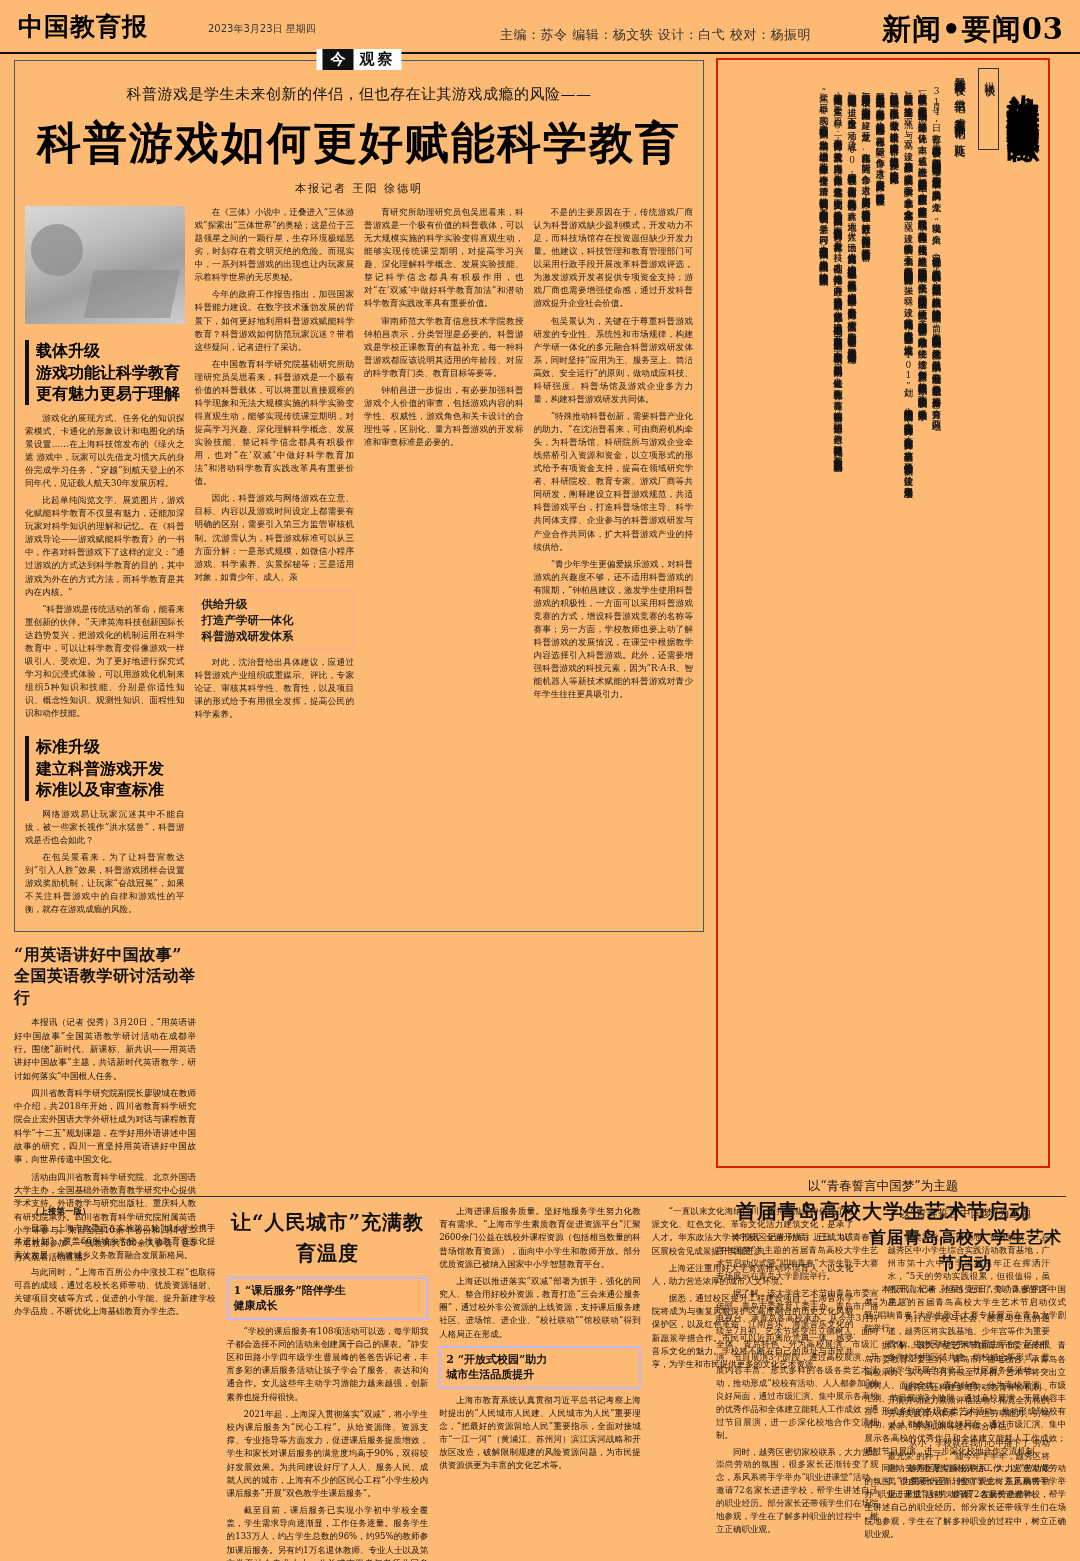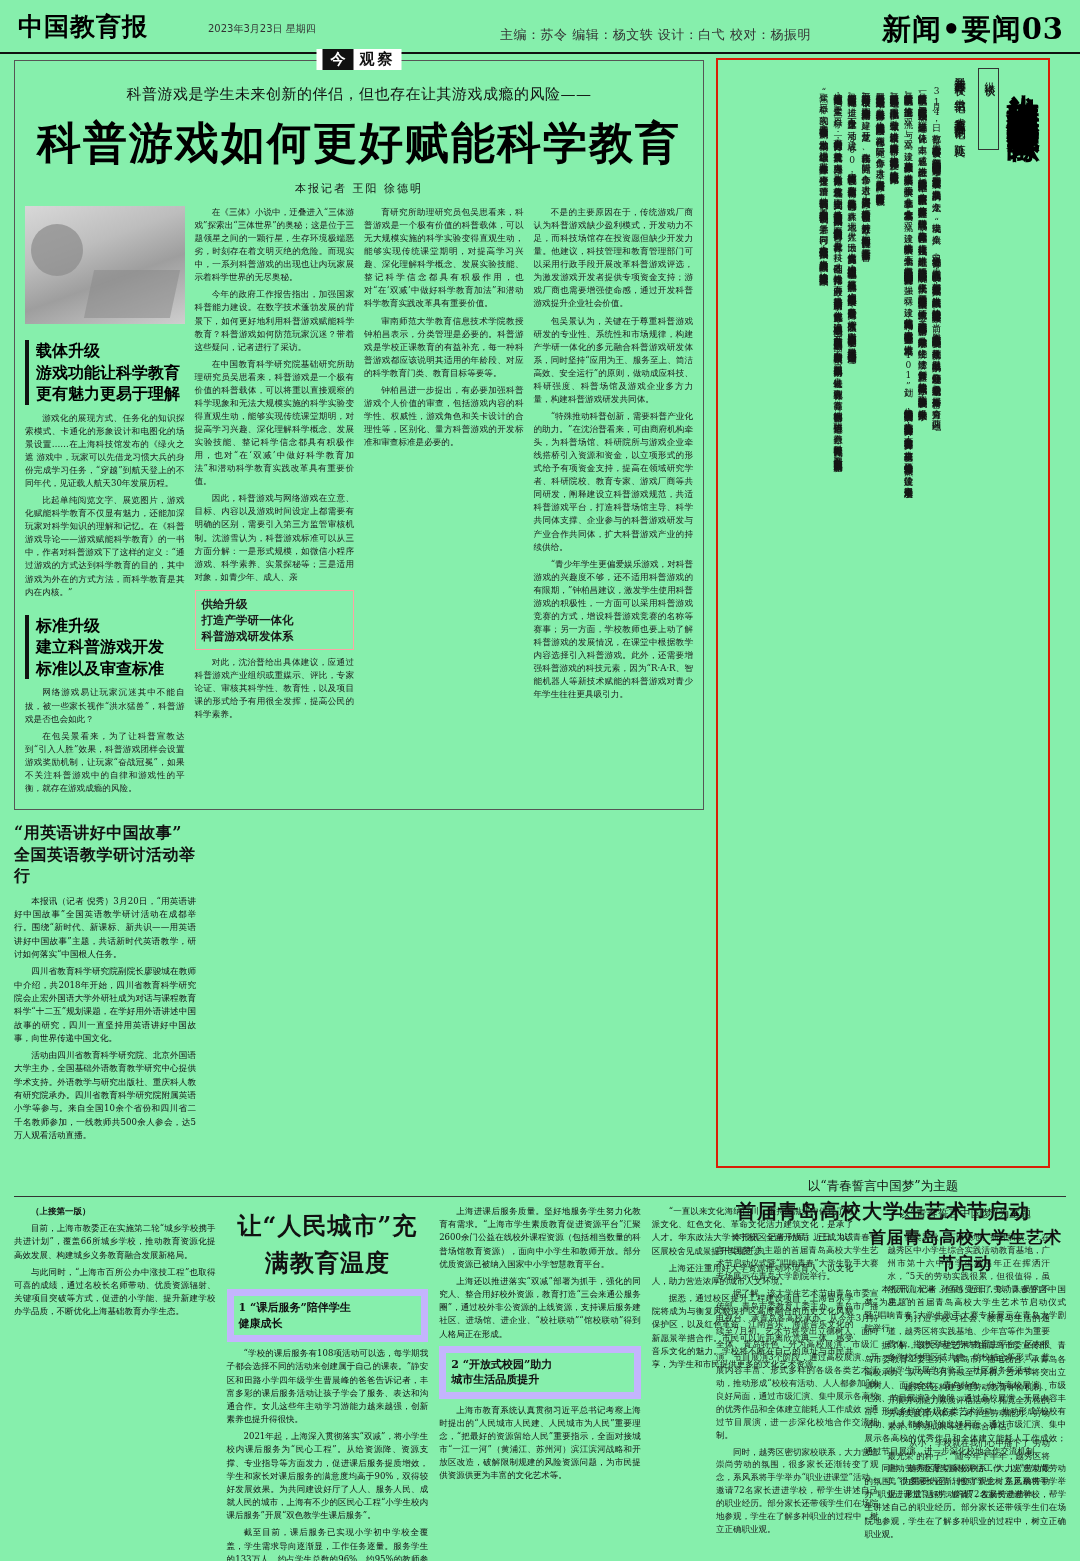--- a/index.html
+++ b/index.html
@@ -1,17 +1,17 @@
 <!DOCTYPE html>
 <html><head>
 <meta charset="utf-8">
 <style>
   html,body{margin:0;padding:0;background:#ffffff;}
   body{width:1080px;height:1561px;font-family:"DejaVu Sans","Liberation Sans",sans-serif;color:#111;}
-  .page{position:relative;width:1080px;height:1561px;overflow:hidden;background:#86efac;}
+  .page{position:relative;width:1080px;height:1561px;overflow:hidden;background:#fdba74;}
 
   
   .masthead{position:absolute;left:0;top:0;width:1080px;height:52px;border-bottom:2px solid #111;}
   .mh-logo{position:absolute;left:18px;top:10px;font-family:"DejaVu Serif","Liberation Serif",serif;font-weight:bold;font-size:25px;letter-spacing:1px;color:#000;}
   .mh-date{position:absolute;left:208px;top:22px;font-size:10px;color:#333;}
   .mh-credits{position:absolute;left:500px;top:26px;font-size:13px;color:#333;letter-spacing:0.5px;}
   .mh-section{position:absolute;right:16px;top:10px;font-family:"DejaVu Serif","Liberation Serif",serif;font-weight:bold;font-size:29px;color:#000;letter-spacing:1px;}
 
   
   .left-col{position:absolute;left:14px;top:60px;width:690px;}
@@ -68,22 +68,22 @@
   .r-lower{margin-top:10px;width:334px;}
   .r-kicker{text-align:center;font-family:"DejaVu Serif","Liberation Serif",serif;font-size:12.5px;margin-bottom:3px;}
   .r-head{text-align:center;font-family:"DejaVu Serif","Liberation Serif",serif;font-weight:bold;font-size:20px;letter-spacing:1px;margin-bottom:6px;}
   .r-cols{display:flex;gap:9px;}
   .r-cols .col{font-size:8.5px;}
 
   
   .bottom{position:absolute;left:14px;top:1196px;width:1052px;border-top:1px solid #333;padding-top:8px;display:flex;gap:11px;}
   .b-col{flex:1;font-family:"DejaVu Serif","Liberation Serif",serif;font-size:8.5px;line-height:1.55;text-align:justify;}
   .b-col p{margin:0 0 4px 0;text-indent:2em;}
-  .b-head{text-align:center;font-family:"DejaVu Serif","Liberation Serif",serif;font-weight:bold;font-size:24px;letter-spacing:1px;margin:2px 0 8px 0;}
-  .b-sub{border:7px solid #c4b5fd;padding:4px 5px;margin:5px 0;font-family:"DejaVu Serif","Liberation Serif",serif;font-weight:bold;font-size:11px;line-height:1.4;}
+  .b-head{text-align:center;font-family:"DejaVu Serif","Liberation Serif",serif;font-weight:bold;font-size:20px;letter-spacing:1px;margin:2px 0 8px 0;}
+  .b-sub{border:2px solid #c4b5fd;padding:4px 5px;margin:5px 0;font-family:"DejaVu Serif","Liberation Serif",serif;font-weight:bold;font-size:11px;line-height:1.4;}
   .b-head2{text-align:center;font-family:"DejaVu Serif","Liberation Serif",serif;font-weight:bold;font-size:17px;letter-spacing:0.5px;margin:2px 0 6px 0;}
   .b-kick{text-align:center;font-family:"DejaVu Serif","Liberation Serif",serif;font-size:11px;margin-bottom:2px;}
   .jump{font-weight:bold;}
 </style>
 </head>
 <body>
 
 <div class="page">
 
   <div class="masthead">
@@ -107,20 +107,21 @@
       <div class="cols4">
         <div class="col">
           <div class="illus"></div>
           <div class="subhead-block">
             <div class="sh" style="white-space:pre-line">载体升级
 游戏功能让科学教育
 更有魅力更易于理解</div>
           </div>
           <p>游戏化的展现方式、任务化的知识探索模式、卡通化的形象设计和电图化的场景设置……在上海科技馆发布的《绿火之遮 游戏中，玩家可以先借龙习惯大兵的身份完成学习任务，“穿越”到航天登上的不同年代，见证载人航天30年发展历程。</p>
           <p>比起单纯阅览文字、展览图片，游戏化赋能科学教育不仅显有魅力，还能加深玩家对科学知识的理解和记忆。在《科普游戏导论——游戏赋能科学教育》的一书中，作者对科普游戏下了这样的定义：“通过游戏的方式达到科学教育的目的，其中游戏为外在的方式方法，而科学教育是其内在内核。”</p>
+          <p>“科普游戏是传统活动的革命，能看来重创新的伙伴。”天津英海科技创新国际长达趋势复兴，把游戏化的机制运用在科学教育中，可以让科学教育变得像游戏一样吸引人、受欢迎。为了更好地进行探究式学习和沉浸式体验，可以用游戏化机制来组织5种知识和技能、分别是你适性知识、概念性知识、观测性知识、面程性知识和动作技能。</p>
           <div class="subhead-block">
             <div class="sh" style="white-space:pre-line">标准升级
 建立科普游戏开发
 标准以及审查标准</div>
           </div>
           <p>网络游戏易让玩家沉迷其中不能自拔，被一些家长视作“洪水猛兽”，科普游戏是否也会如此？</p>
           <p>在包吴景看来，为了让科普宣教达到“引入人胜”效果，科普游戏团样会设置游戏奖励机制，让玩家“奋战冠冕”，如果不关注科普游戏中的自律和游戏性的平衡，就存在游戏成瘾的风险。</p>
         </div>
 
         <div class="col">

